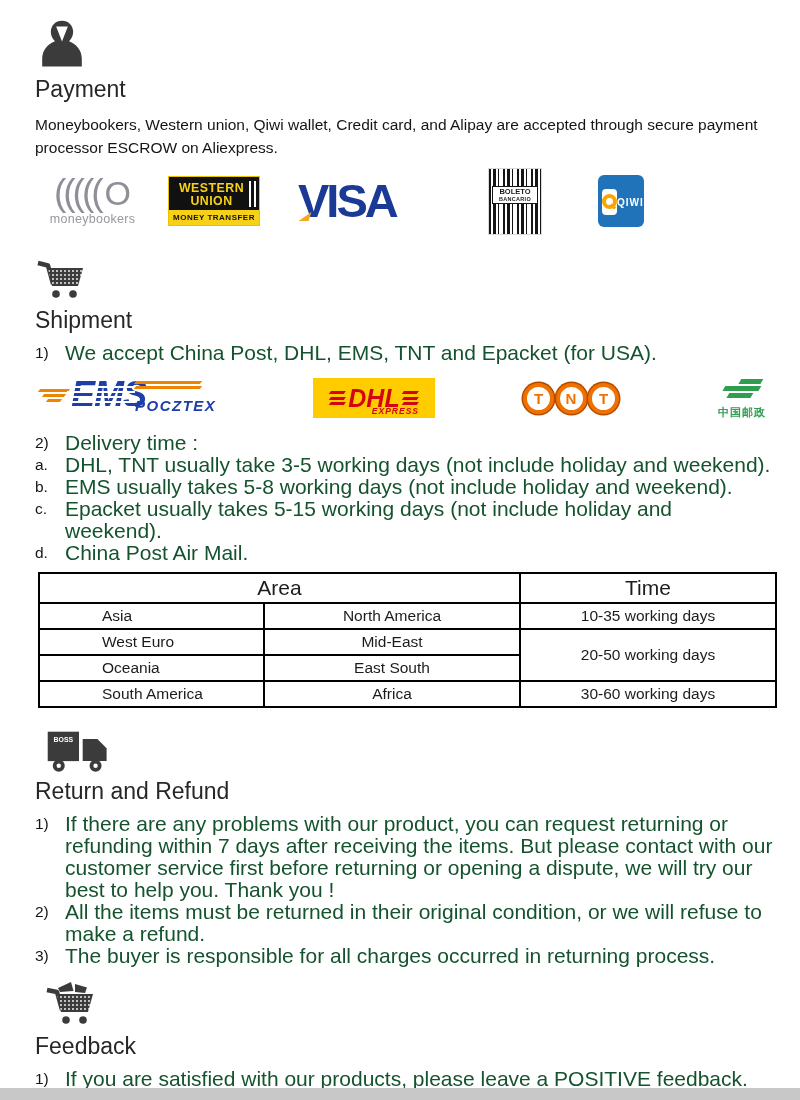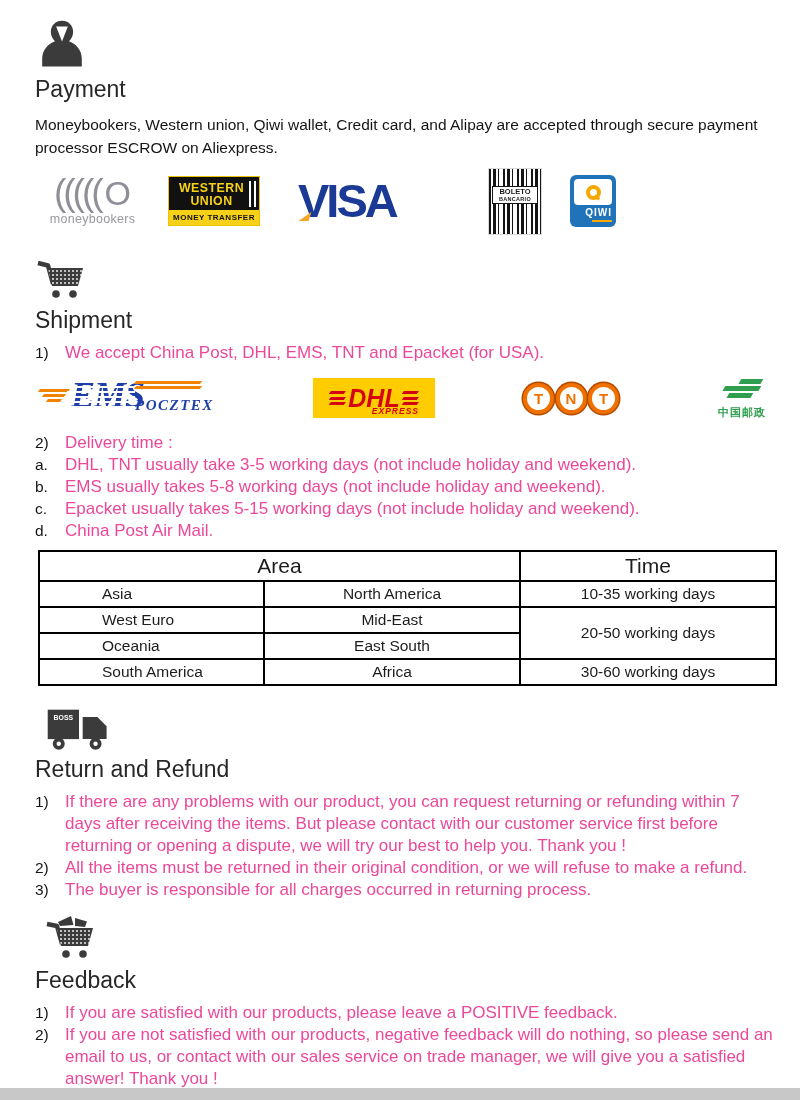--- a/index.html
+++ b/index.html
@@ -16,21 +16,21 @@
     font-family:"Liberation Sans", sans-serif; white-space:nowrap;
   }
   
   .sec { padding-left:35px; padding-right:25px; }
   .sec-icon { margin-top:18px; }
   h2.sec-title { font-size:23px; font-weight:400; color:#272727; margin-top:4px; }
   .desc { font-size:15.5px; line-height:23px; margin-top:10px; color:#151515; }
   .nlist { margin-top:8px; }
   .nrow { display:flex; align-items:flex-start; }
   .nrow .marker { width:30px; flex:0 0 30px; font-size:15.5px; line-height:22px; color:#151515; }
-  .nrow .ntext { flex:1; font-size:17px; line-height:22px; color:#ec4899; padding-right:2px; }
+  .nrow .ntext { flex:1; font-size:21px; line-height:22px; color:#14532d; padding-right:2px; }
   
   .logo-row { display:flex; align-items:center; margin-top:10px; }
   .plogos { height:64px; }
   .logo { flex:0 0 auto; }
   
   .mb { width:115px; margin-right:18px; text-align:center; }
   .mb-marks { color:#8f8f9a; line-height:34px; height:38px; }
   .mb-arcs { font-size:37px; letter-spacing:-3px; font-weight:400; }
   .mb-circle { font-size:34px; font-weight:400; margin-left:4px; }
   .mb-label { font-size:12.5px; color:#97979f; margin-top:-2px; letter-spacing:0.3px; }
@@ -40,42 +40,42 @@
   .wu-line { display:block; color:#f7d117; font-weight:700; font-size:13px; line-height:13px; letter-spacing:0.5px; transform:scaleX(0.95); }
   .wu-bars { position:absolute; right:3px; top:4px; bottom:3px; width:7px;
     border-left:2px solid #fff; border-right:2px solid #fff; }
   .wu-bottom { background:#f7d117; color:#111; font-size:8px; font-weight:700; text-align:center; padding:3px 0; letter-spacing:0.5px; }
   
   .visa { width:125px; margin-right:65px; position:relative; }
   .visa-text { font-size:47px; font-weight:700; color:#1b3a95; letter-spacing:-3px; line-height:50px; }
   .visa-wedge { position:absolute; left:2px; bottom:5px; width:0; height:0;
     border-left:10px solid transparent; border-bottom:9px solid #f5a623; transform:skewX(-18deg); }
   
-  .boleto { width:54px; height:67px; position:relative; margin-right:28px;
+  .boleto { width:54px; height:67px; position:relative; margin-right:56px;
     background:repeating-linear-gradient(90deg,#151515 0 2px,#fff 2px 4px,#151515 4px 7px,#fff 7px 9px,#151515 9px 10px,#fff 10px 14px);
     border:1px solid #d9d9d9; }
   .boleto-label { position:absolute; left:3px; right:3px; top:17px; background:#fff; border:1px solid #151515; text-align:center; padding:1px 0; }
   .boleto-l1 { display:block; font-size:7.5px; font-weight:700; line-height:8px; }
   .boleto-l2 { display:block; font-size:5.5px; font-weight:700; line-height:6px; letter-spacing:0.3px; }
   
   .alipay { width:100px; margin-right:45px; text-align:center; }
   .alipay-cn { font-size:27px; font-weight:700; color:#ff5a00; line-height:28px; letter-spacing:2px; white-space:nowrap; }
   .alipay-tm { font-size:8px; color:#ff5a00; vertical-align:top; }
   .alipay-en { font-family:"Liberation Serif", serif; font-weight:700; font-size:16.5px; color:#d2691e; line-height:20px; }
   
-  .qiwi { width:46px; height:52px; background:#2173b9; border-radius:6px; padding:4px 4px 3px; display:flex; flex-direction:column; align-items:flex-end; }
+  .qiwi { width:46px; height:52px; background:#2173b9; border-radius:6px; padding:4px 4px 3px; display:flex; flex-direction:row; align-items:center; }
   .qiwi-white { width:38px; height:26px; background:#fff; border-radius:4px; display:flex; align-items:center; justify-content:center; }
   .q-ring { display:block; width:15px; height:15px; border:4px solid #f7a800; border-radius:50%; position:relative; }
   .q-ring::after { content:""; position:absolute; right:-3px; bottom:-3px; width:6px; height:3px; background:#f7a800; transform:rotate(40deg); }
   .qiwi-text { color:#fff; font-weight:700; font-size:10px; letter-spacing:1px; margin-top:3px; line-height:10px; }
   .qiwi-bar { width:20px; height:2px; background:#f7a800; margin-top:2px; }
   
   .slogos { height:52px; margin-top:8px; }
   
-  .ems { width:168px; height:46px; margin-right:110px; position:relative;font-family:Liberation Serif, serif; }
+  .ems { width:168px; height:46px; margin-right:110px; position:relative; }
   .ems-left { position:absolute; left:0; top:12px; }
   .ems-left i, .ems-right i { display:block; height:3px; background:#f08300; margin:2px 0; transform:skewX(-35deg); }
   .ems-left i:nth-child(1){ width:30px; margin-left:4px; }
   .ems-left i:nth-child(2){ width:22px; margin-left:8px; }
   .ems-left i:nth-child(3){ width:14px; margin-left:12px; }
   .ems-word { position:absolute; left:36px; top:0; font-size:36px; font-weight:800; font-style:italic; color:#1e3ea8; letter-spacing:-1px; line-height:40px; }
   .ems-stripes-cover { position:absolute; left:32px; top:8px; width:68px; height:28px;
     background:repeating-linear-gradient(180deg, rgba(255,255,255,0) 0 3px, #ffffff 3px 5px); }
   .ems-right { position:absolute; left:100px; top:4px; width:68px; }
   .ems-sub { position:absolute; left:100px; top:22px; font-size:15px; font-weight:700; font-style:italic; color:#1e3ea8; letter-spacing:1.5px; }

